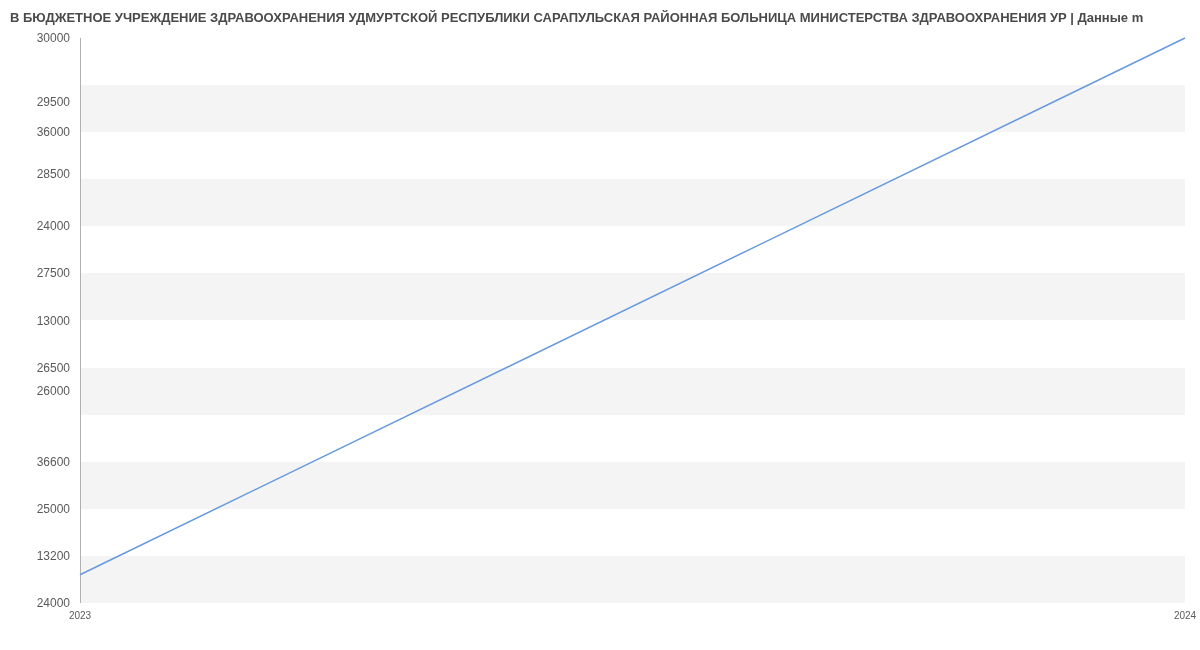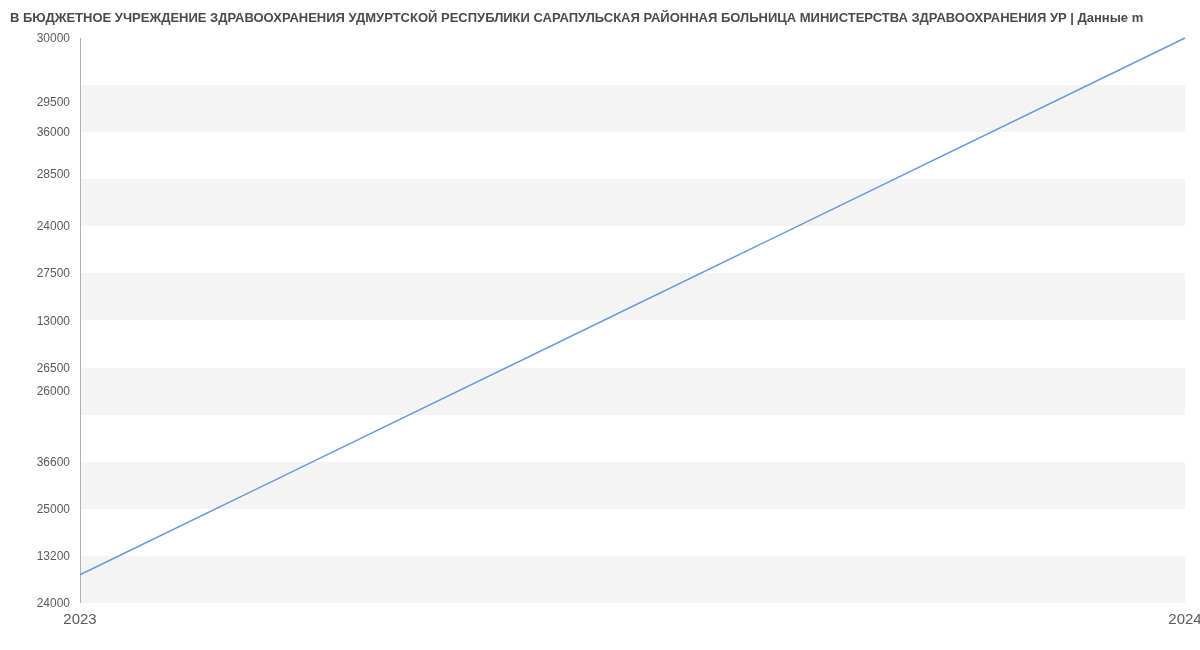--- a/index.html
+++ b/index.html
@@ -54,21 +54,21 @@
     right: 1130px;
     font-size: 12px;
     color: #5a5a5a;
     text-align: right;
     width: 60px;
     transform: translateY(-50%);
   }
   .x-tick-label {
     position: absolute;
     top: 610px;
-    font-size: 15px;
+    font-size: 10px;
     color: #5a5a5a;
     transform: translateX(-50%);
   }
   svg.line-svg {
     position: absolute;
     left: 0;
     top: 0;
     width: 100%;
     height: 100%;
     overflow: visible;

